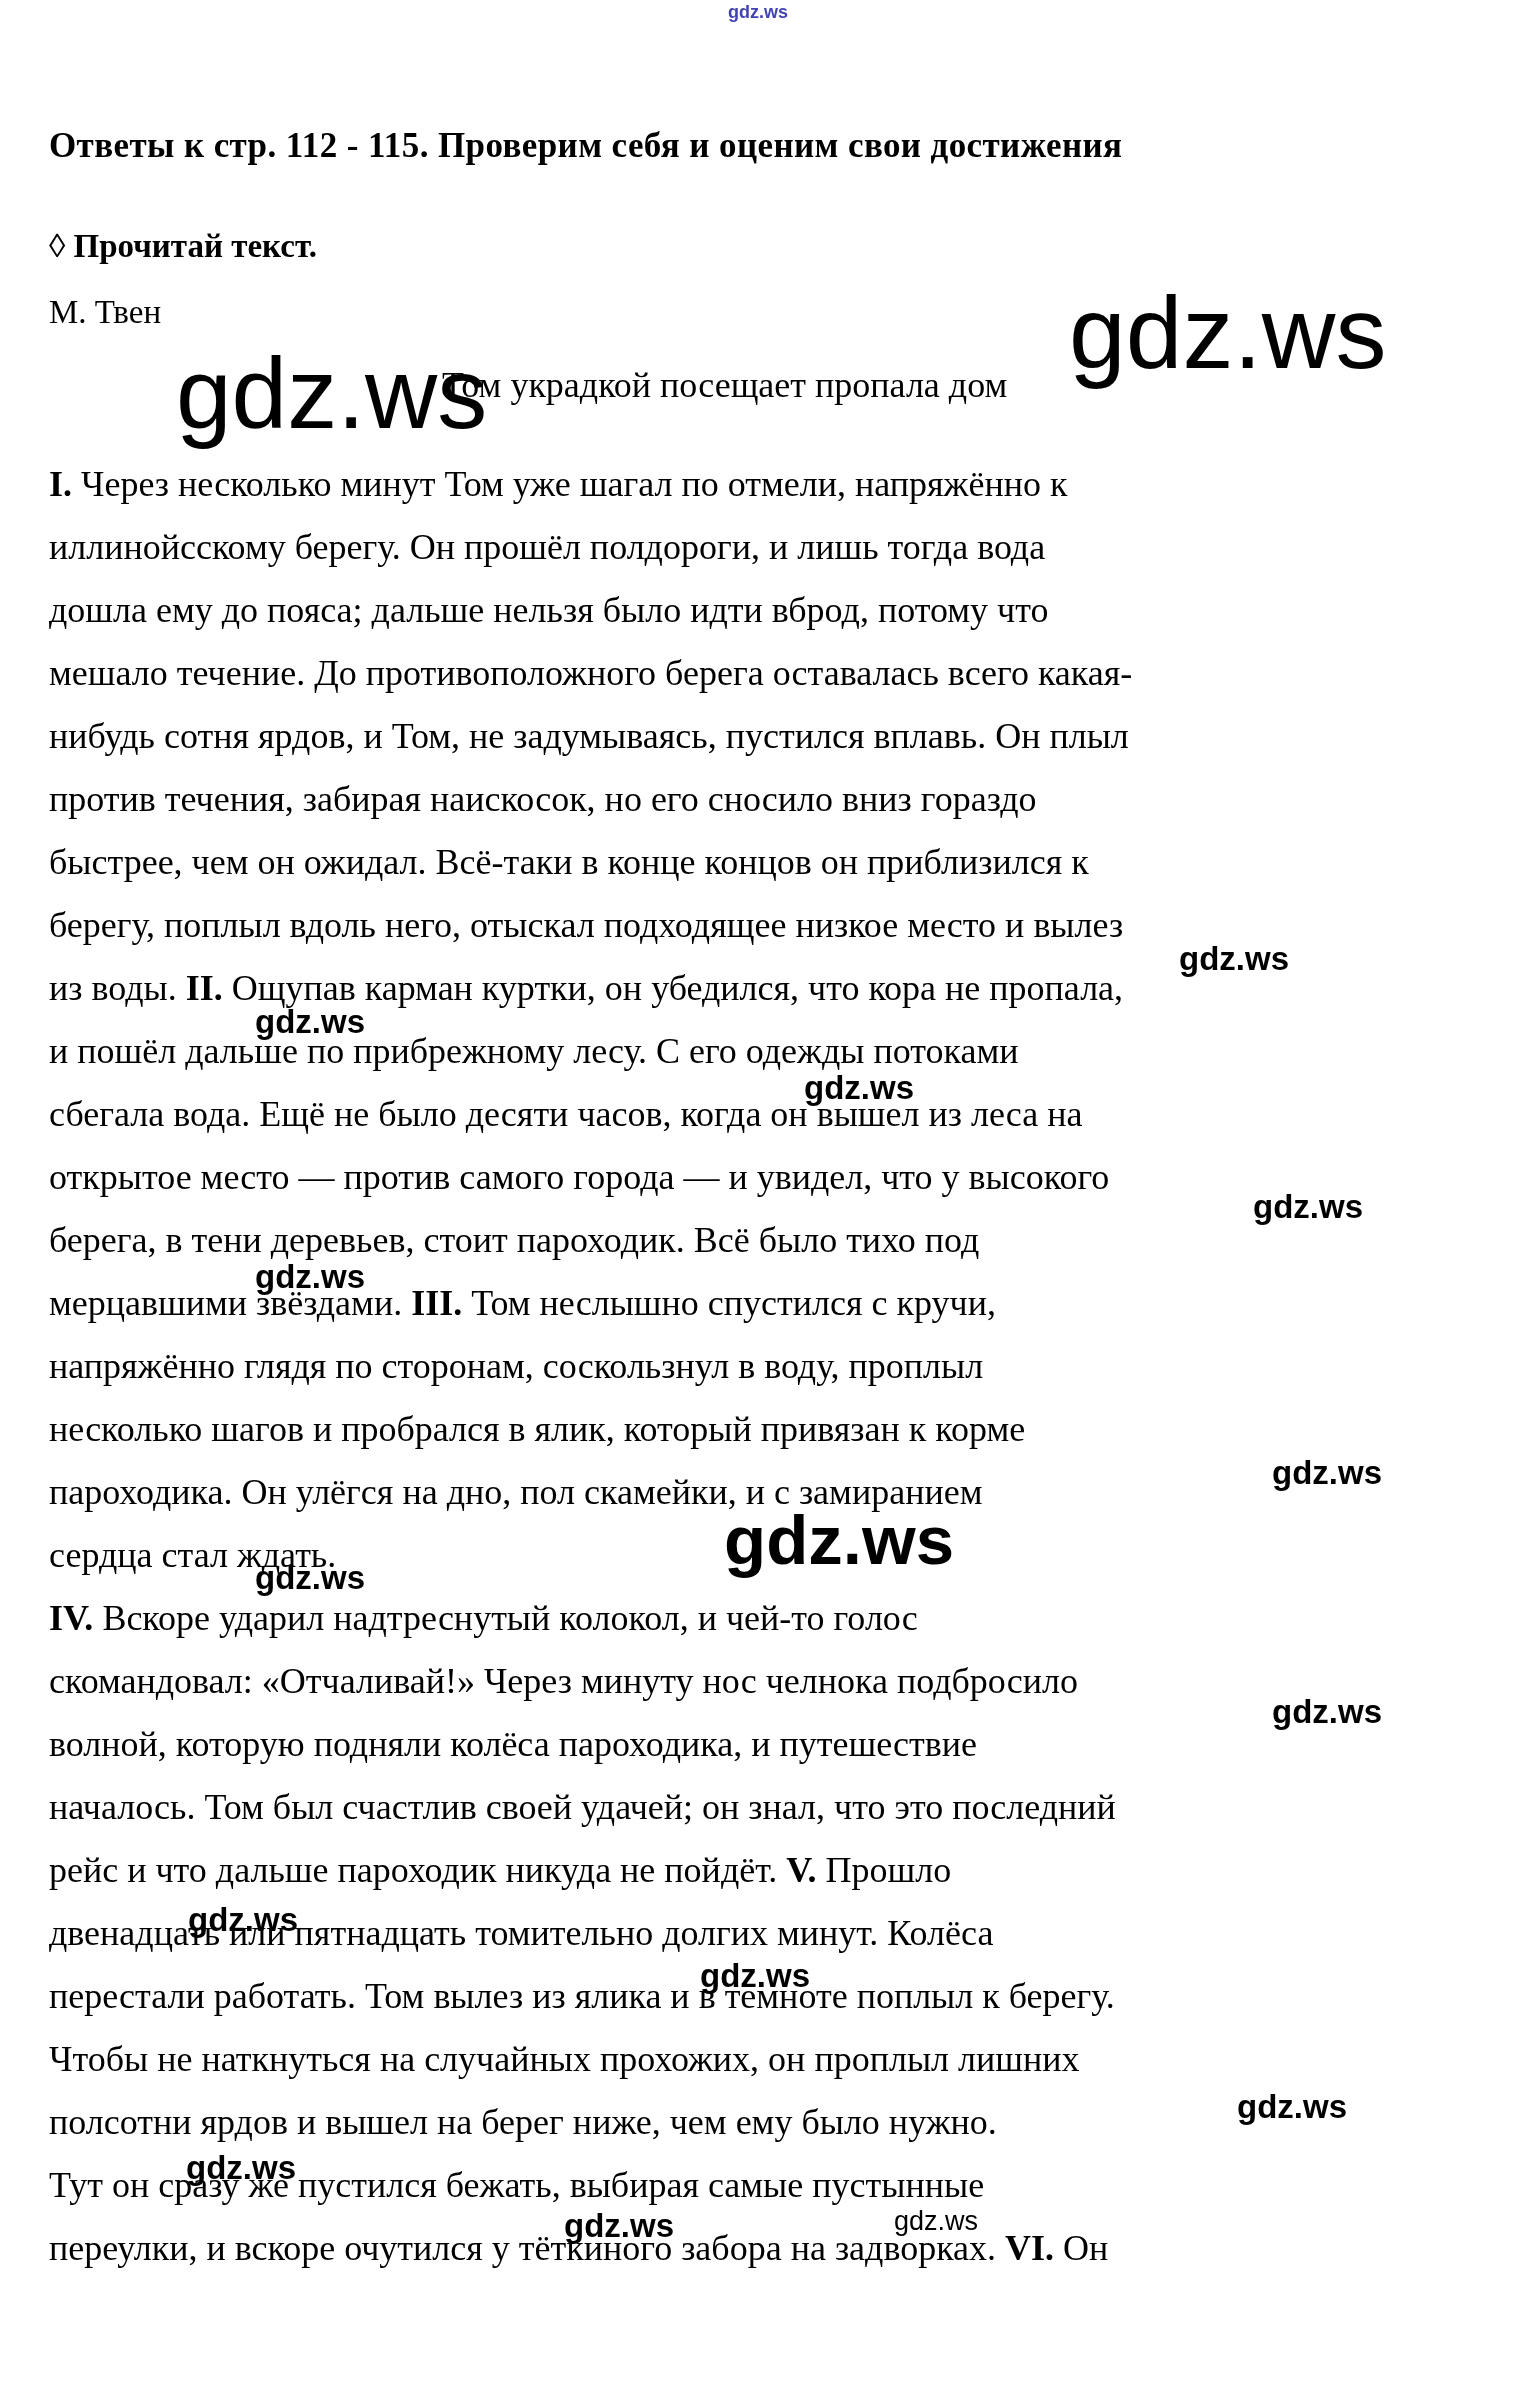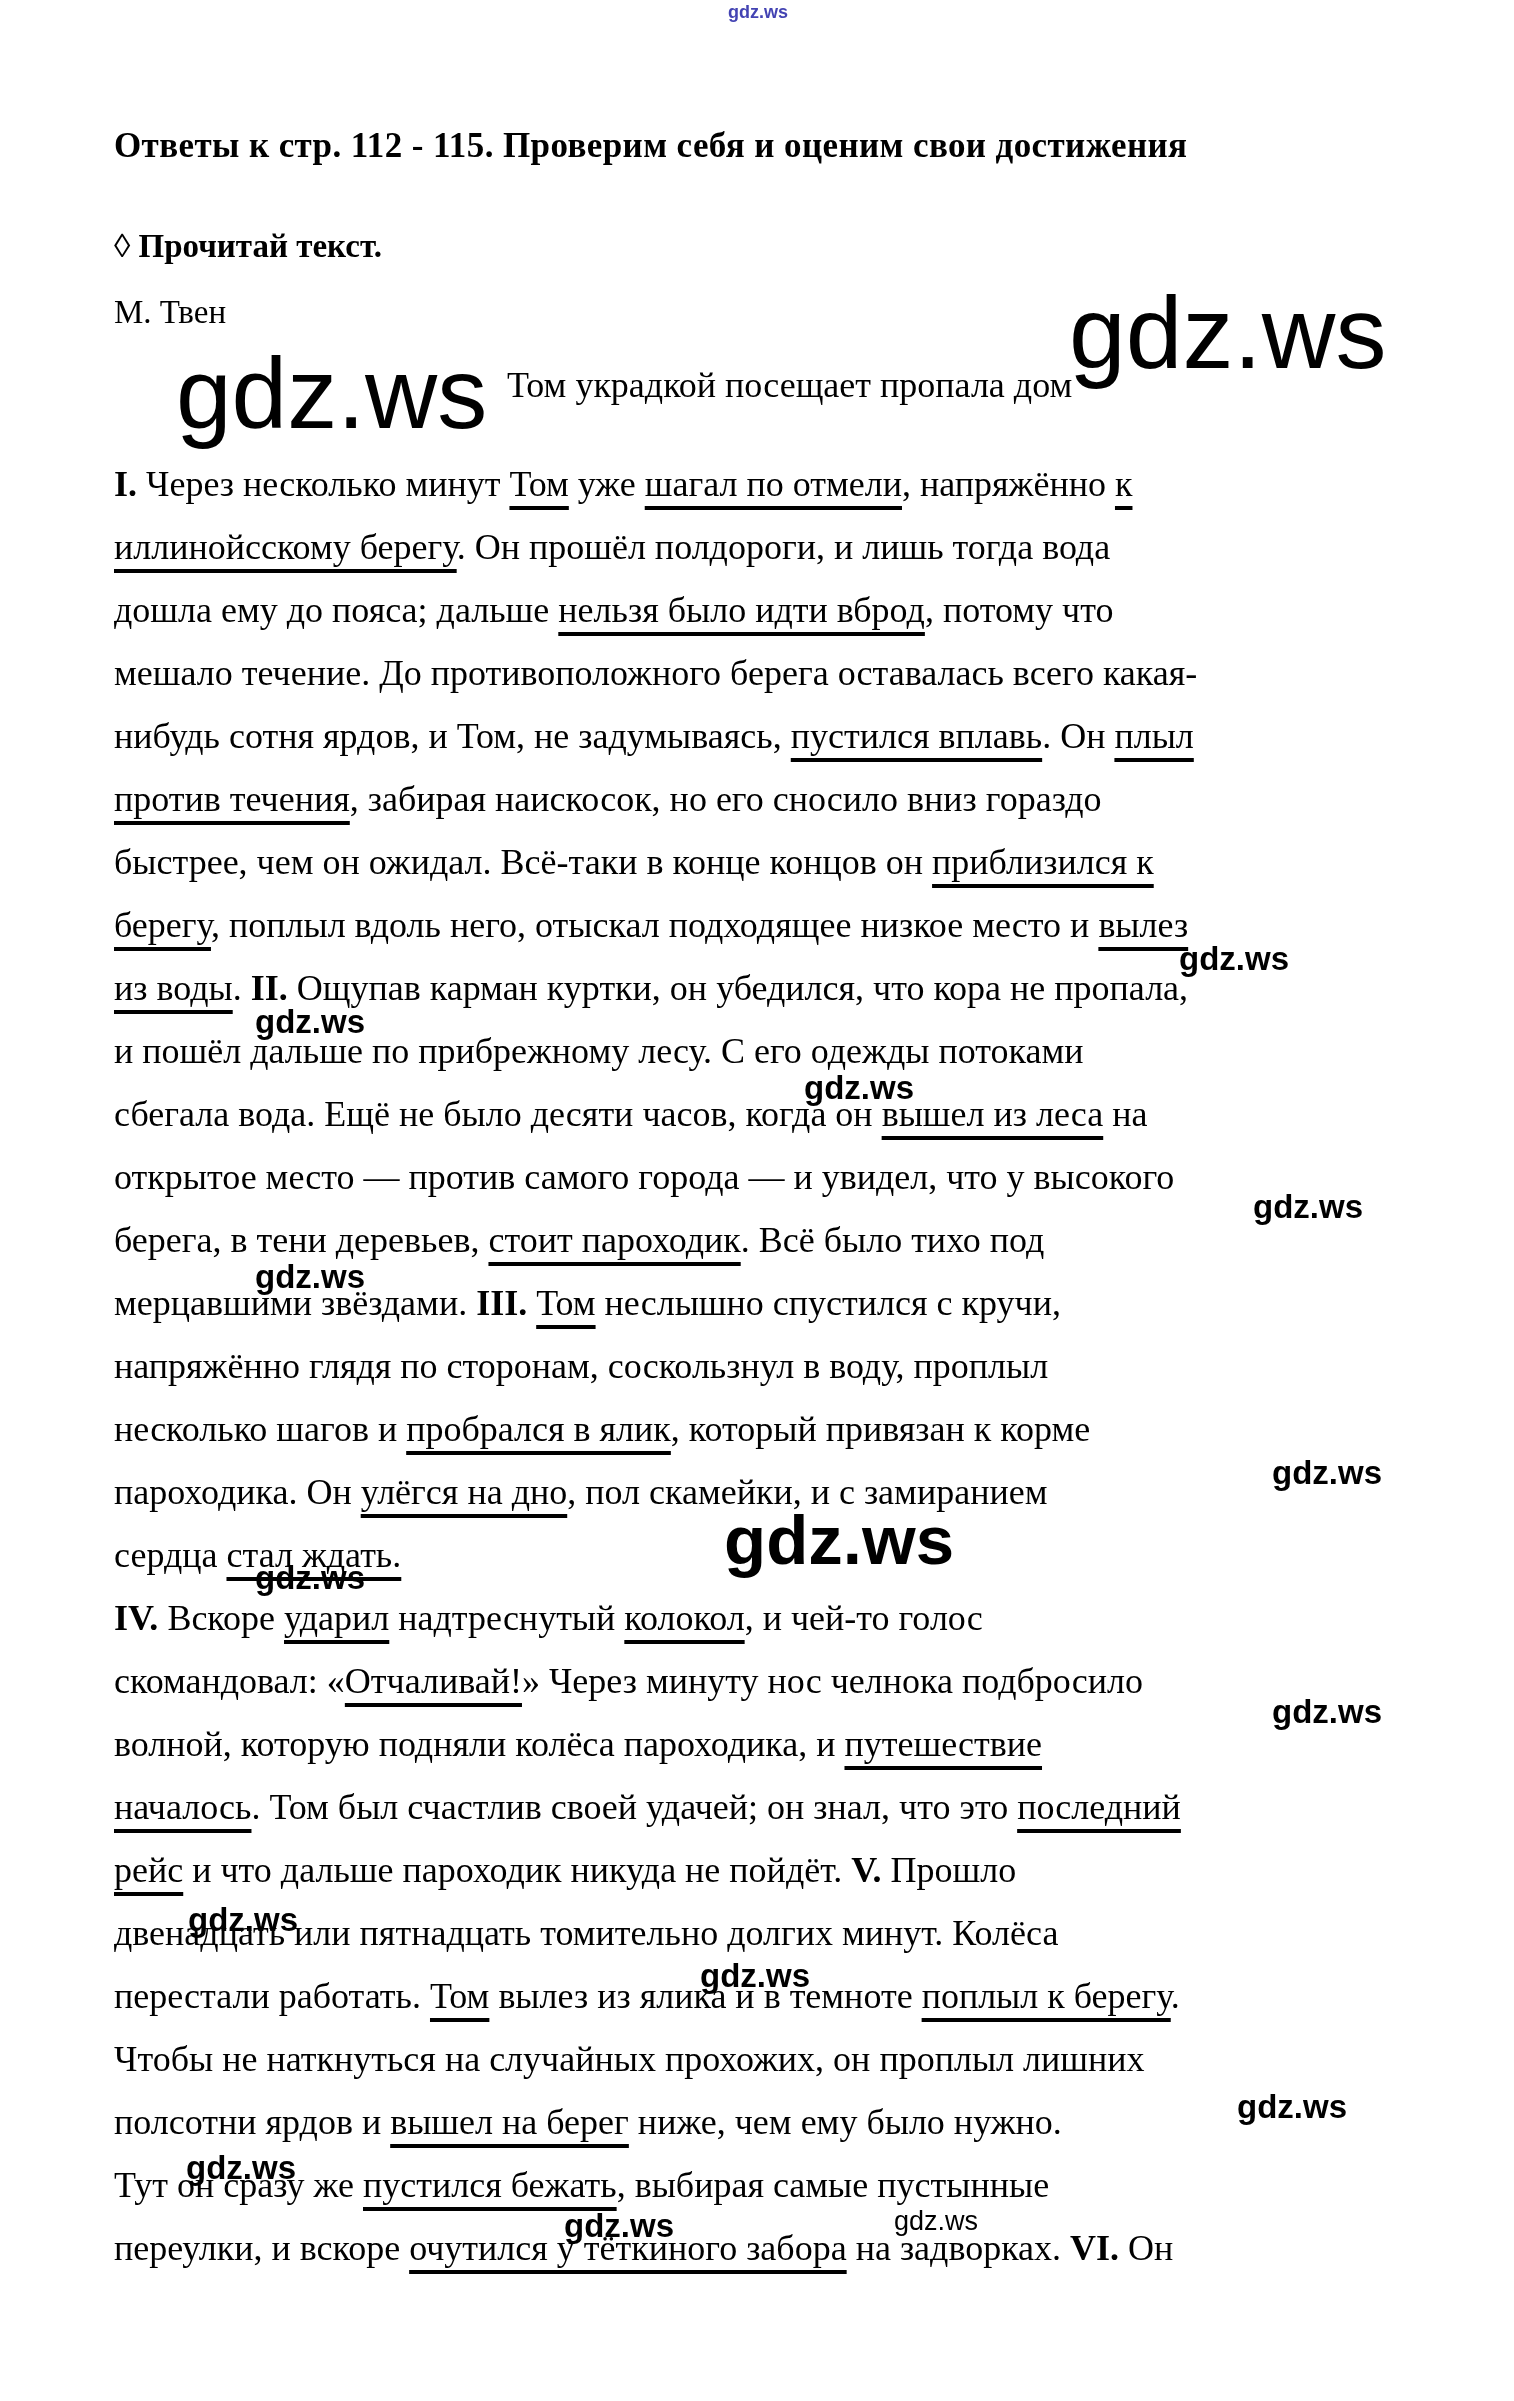--- a/index.html
+++ b/index.html
@@ -2,33 +2,32 @@
 <html style="font-size:11.6px"><head>
 <meta charset="utf-8">
 <style>
   html, body { margin: 0; padding: 0; }
   body {
     width: 1515px; height: 2401px;
     background: #ffffff; color: #000000;
     font-family: "Liberation Serif", serif;
     position: relative; overflow: hidden;
   }
-  .content { padding: 0 36px 0 114px; position: relative; z-index: 2; margin-top: 25px; }
+  .content { padding: 0 36px 0 49px; position: relative; z-index: 2; margin-top: 25px; }
   .page-header {
     font-size: 35px; font-weight: 700; line-height: 42px;
     margin: 125px 0 0 0; letter-spacing: 0.4px;
   }
   .instruction { font-size: 33px; margin-top: 61px; font-weight: bold; }
   .author { font-size: 33px; margin-top: 29px; }
   .story-title { font-size: 36px; margin-top: 33px; margin-left: 393px; }
   .lines { margin-top: 47px; }
   .line { font-size: 36px; line-height: 63px; white-space: nowrap; }
   .line .b { font-weight: 700; }
   .line .u {
-    text-decoration: underline;
     text-decoration-thickness: 4.4px;
     text-underline-offset: 9.5px;
   }
   
   .wm {
     position: absolute; z-index: 1;
     font-family: "Liberation Sans", sans-serif;
     color: #000; white-space: nowrap;
   }
   .wm-small { font-size: 33px; font-weight: 700; }

